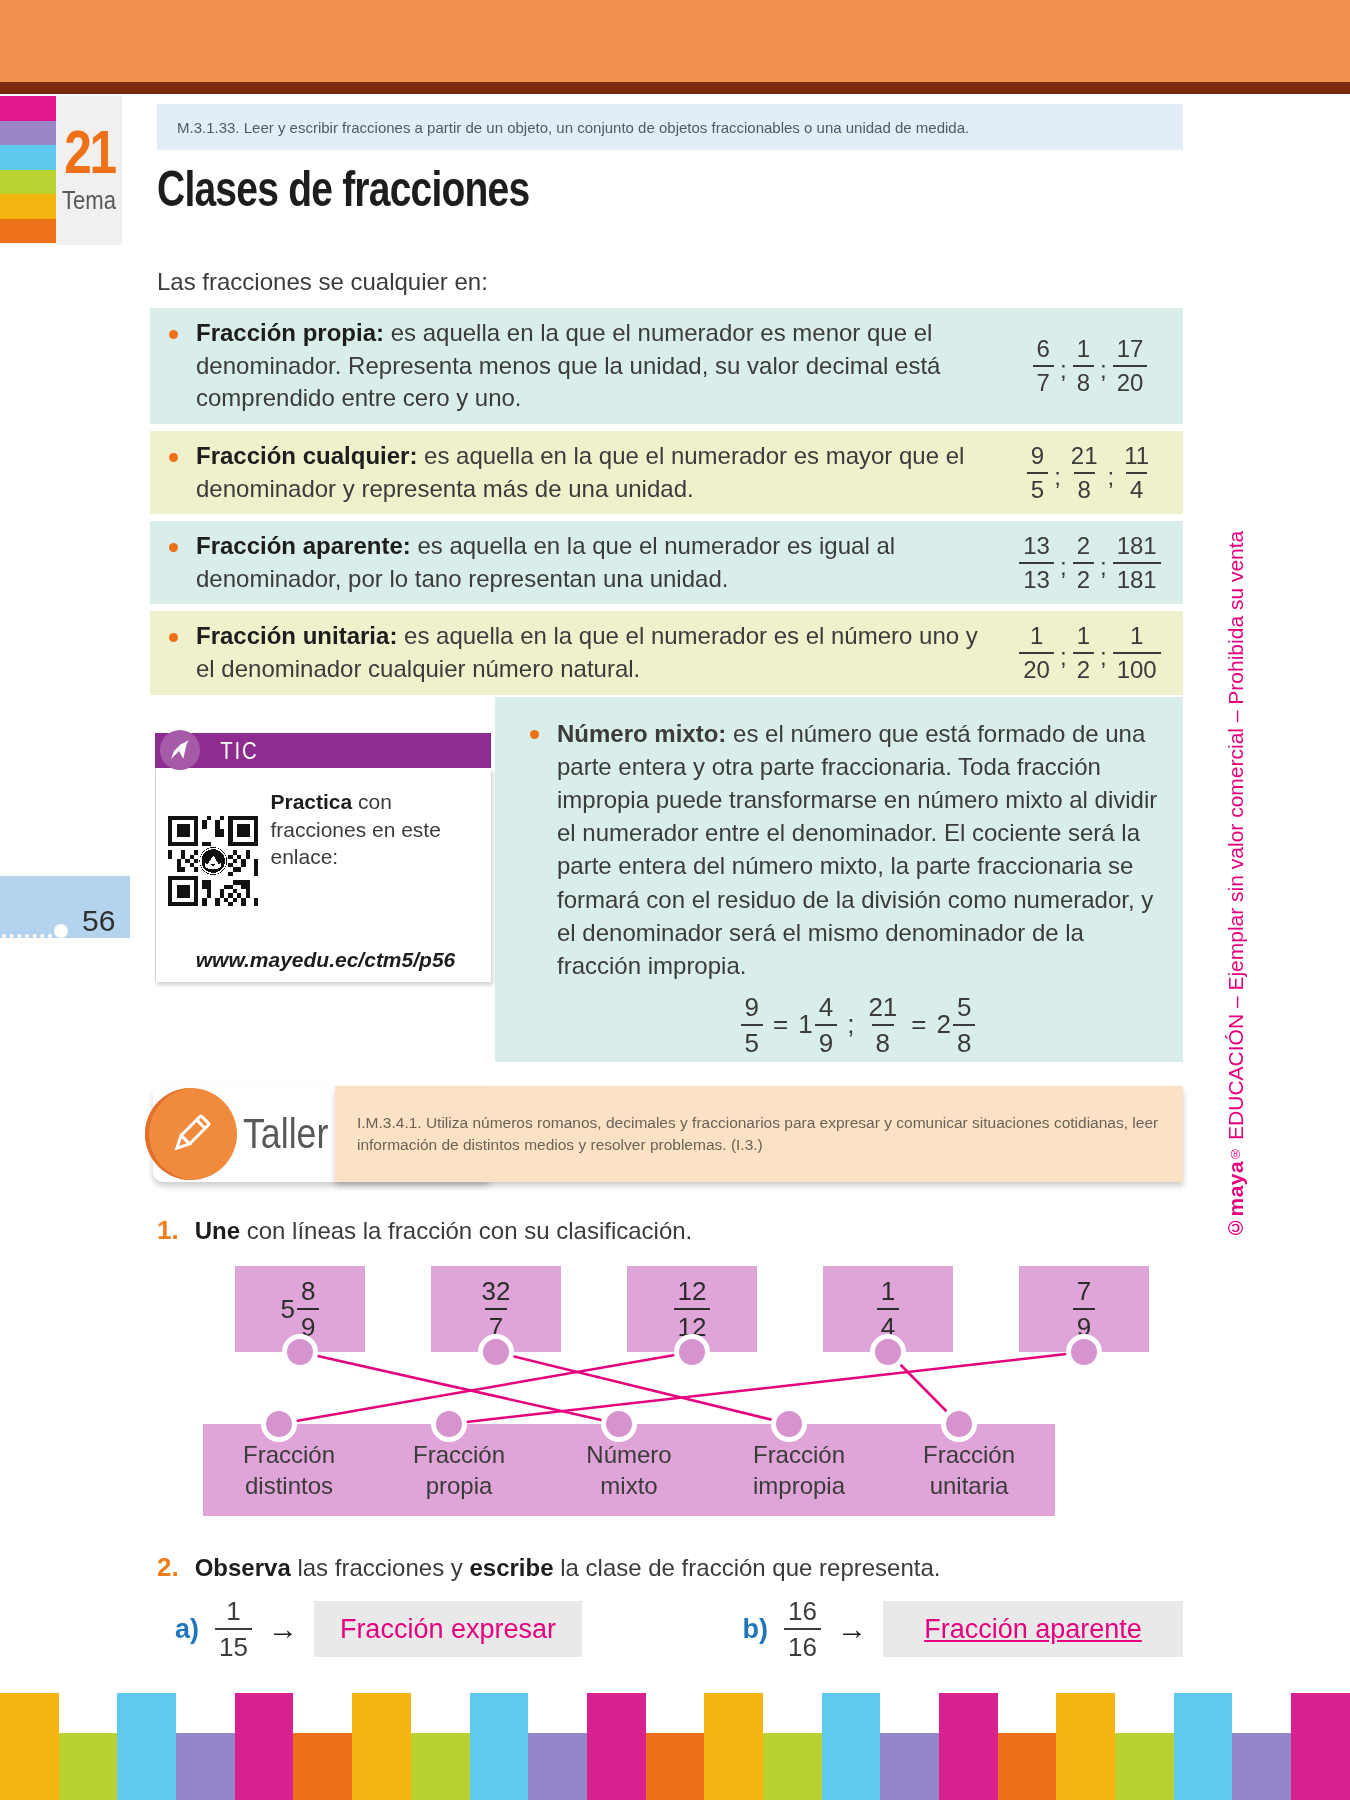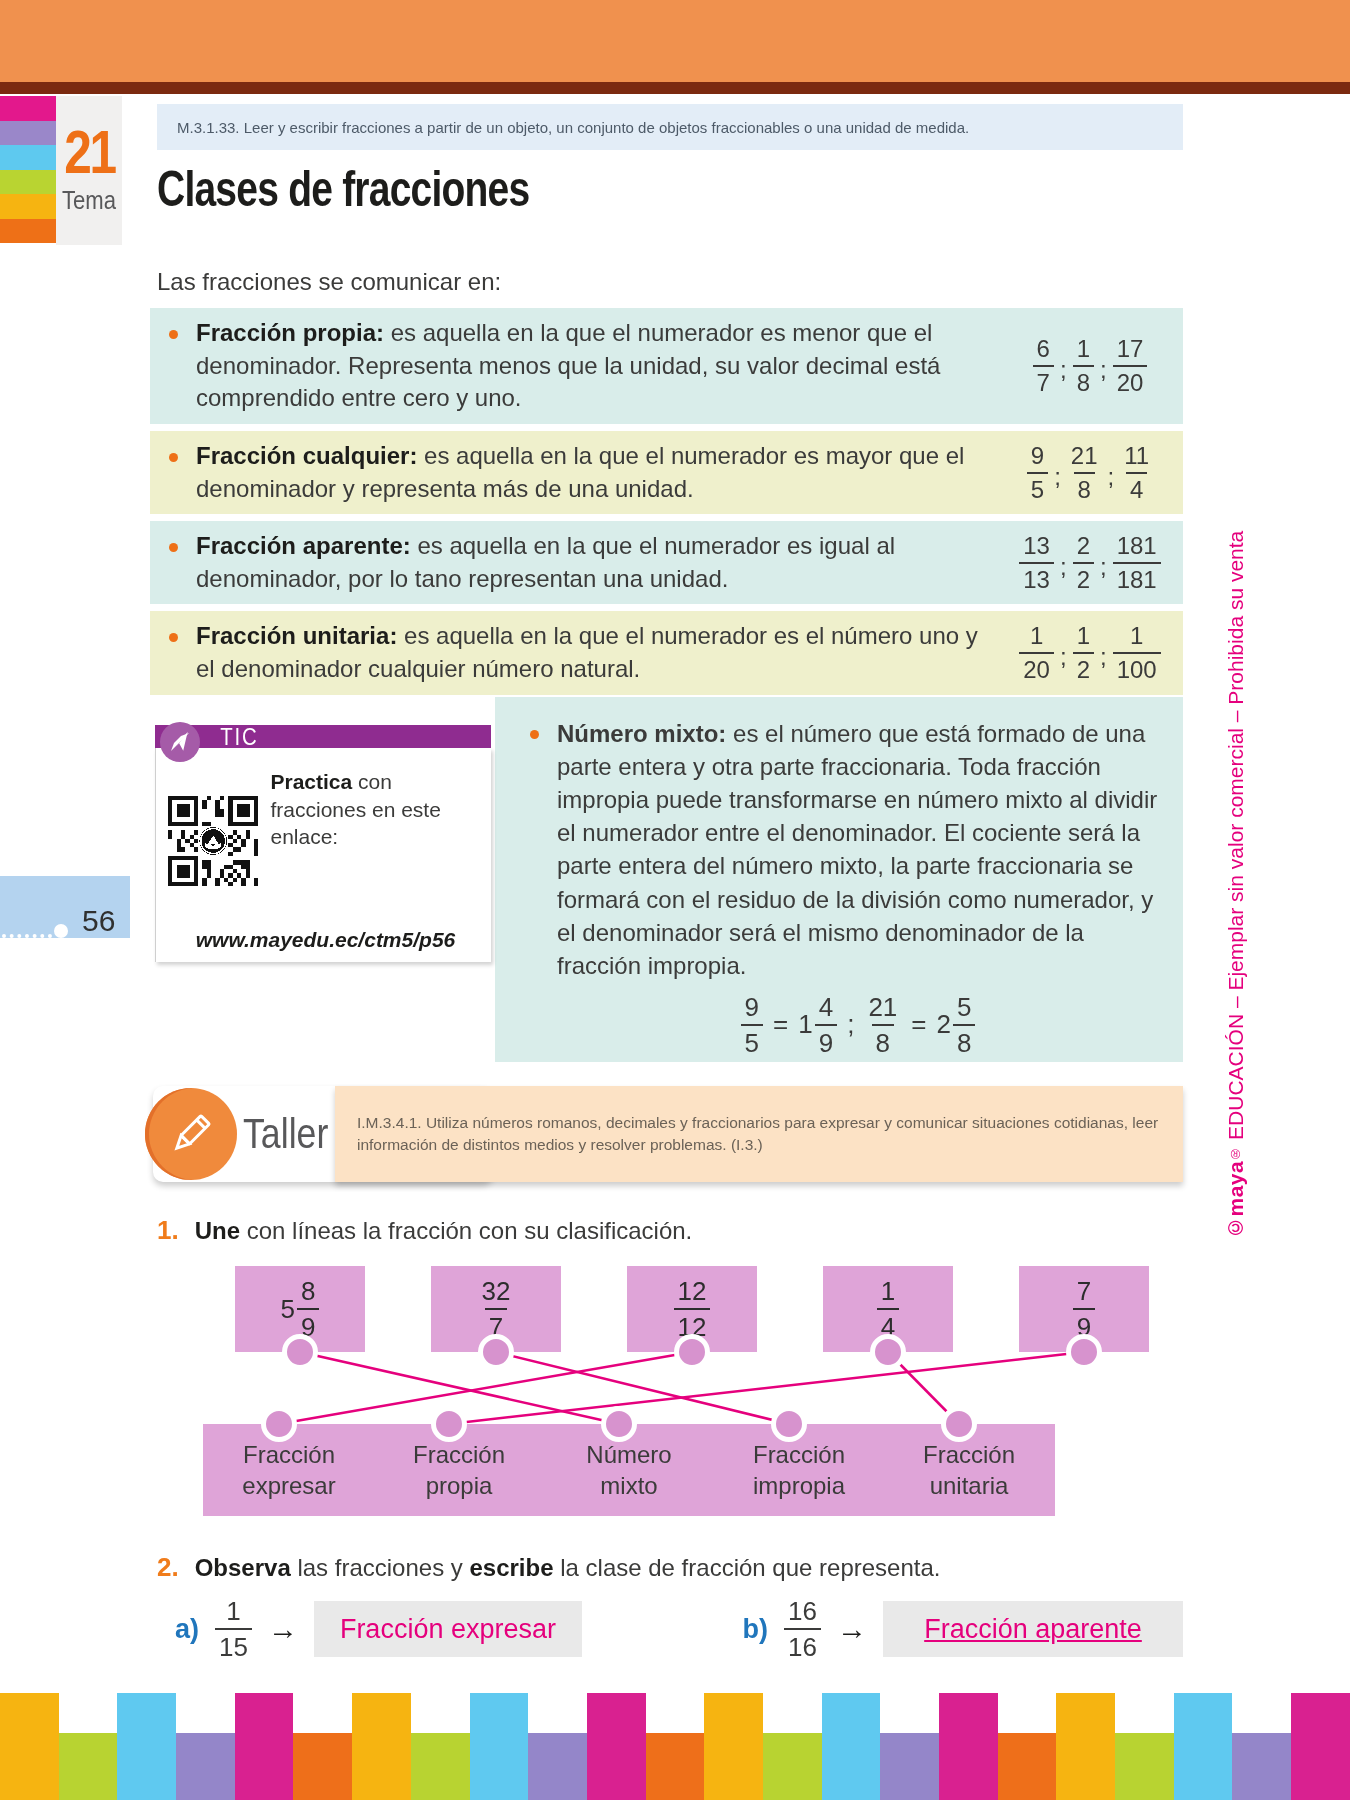--- a/index.html
+++ b/index.html
@@ -39,21 +39,21 @@
   
   #mixto{left:495px;top:697px;width:688px;height:365px;background:#d9edea;box-sizing:border-box;
      padding:20px 24px 10px 16px;display:flex;}
   #mixto .content{flex:1;font-size:24px;line-height:1.38;}
   #mixto-formula{display:flex;justify-content:center;align-items:center;margin-top:12px;font-size:26px;}
   #mixto-formula .frac{font-size:26px;}
   #mixto-formula .eq{margin:0 10px;}
   #mixto-formula .whole{margin-right:2px;}
   
   #tic{left:155px;top:725px;width:336px;}
-  #tic-header{height:23px;background:#8f2c90;position:relative;display:flex;align-items:center;}
+  #tic-header{height:35px;background:#8f2c90;position:relative;display:flex;align-items:center;margin-top:8px;}
   #tic-icon{position:absolute;left:5px;top:-3px;width:40px;height:40px;border-radius:50%;
      background:#a55ba8;display:flex;align-items:center;justify-content:center;}
   #tic-label{margin-left:62px;color:#fff;font-size:24px;letter-spacing:2px;transform:scaleX(.85);}
   #tic-body{background:#fff;border-left:1px solid #cfcfcf;box-shadow:2px 3px 4px rgba(0,0,0,.18);
      padding:14px 8px 10px 12px;}
   #tic-row{display:flex;gap:12px;}
   #tic-text{font-size:21px;line-height:1.32;padding-top:6px;}
   #tic-text b{color:#1d1d1b;}
   #tic-url{text-align:center;font-style:italic;font-weight:600;font-size:21px;color:#1d1d1b;margin-top:8px;}
   
@@ -132,21 +132,21 @@
   <span id="tema-label">Tema</span>
 </div>
 
 <div class="abs" id="standards-bar">
   <span>M.3.1.33. Leer y escribir fracciones a partir de un objeto, un conjunto de objetos fraccionables o una unidad de medida.</span>
 </div>
 
 <div class="abs" id="page-title">
   <span>Clases de fracciones</span>
 </div>
-<div class="abs" id="intro">Las fracciones se comunicar en:</div>
+<div class="abs" id="intro">Las fracciones se cualquier en:</div>
 
 <div class="abs" id="defs">
   <div class="def-row bg-teal">
     <div class="bullet-col">
         <div class="bullet"></div>
       </div>
     <div class="def-text"><b>Fracción propia:</b> <span>es aquella en la que el numerador es menor que el denominador. Representa menos que la unidad, su valor decimal está comprendido entre cero y uno.</span></div>
     <div class="def-fracs">
       <span class="frac">
           <span class="fn">6</span>
@@ -453,21 +453,21 @@
       </span>
   </div>
 
   <div class="mcircle circle-top" style="left:107px;top:68px"></div>
   <div class="mcircle circle-top" style="left:303px;top:68px"></div>
   <div class="mcircle circle-top" style="left:499px;top:68px"></div>
   <div class="mcircle circle-top" style="left:695px;top:68px"></div>
   <div class="mcircle circle-top" style="left:891px;top:68px"></div>
 
   <div class="mbox mbox-bottom" style="left:28px">
-    <span><span>Fracción</span><br><span>expresar</span></span>
+    <span><span>Fracción</span><br><span>distintos</span></span>
   </div>
   <div class="mbox mbox-bottom" style="left:198px">
     <span><span>Fracción</span><br><span>propia</span></span>
   </div>
   <div class="mbox mbox-bottom" style="left:368px">
     <span><span>Número</span><br><span>mixto</span></span>
   </div>
   <div class="mbox mbox-bottom" style="left:538px">
     <span><span>Fracción</span><br><span>impropia</span></span>
   </div>

